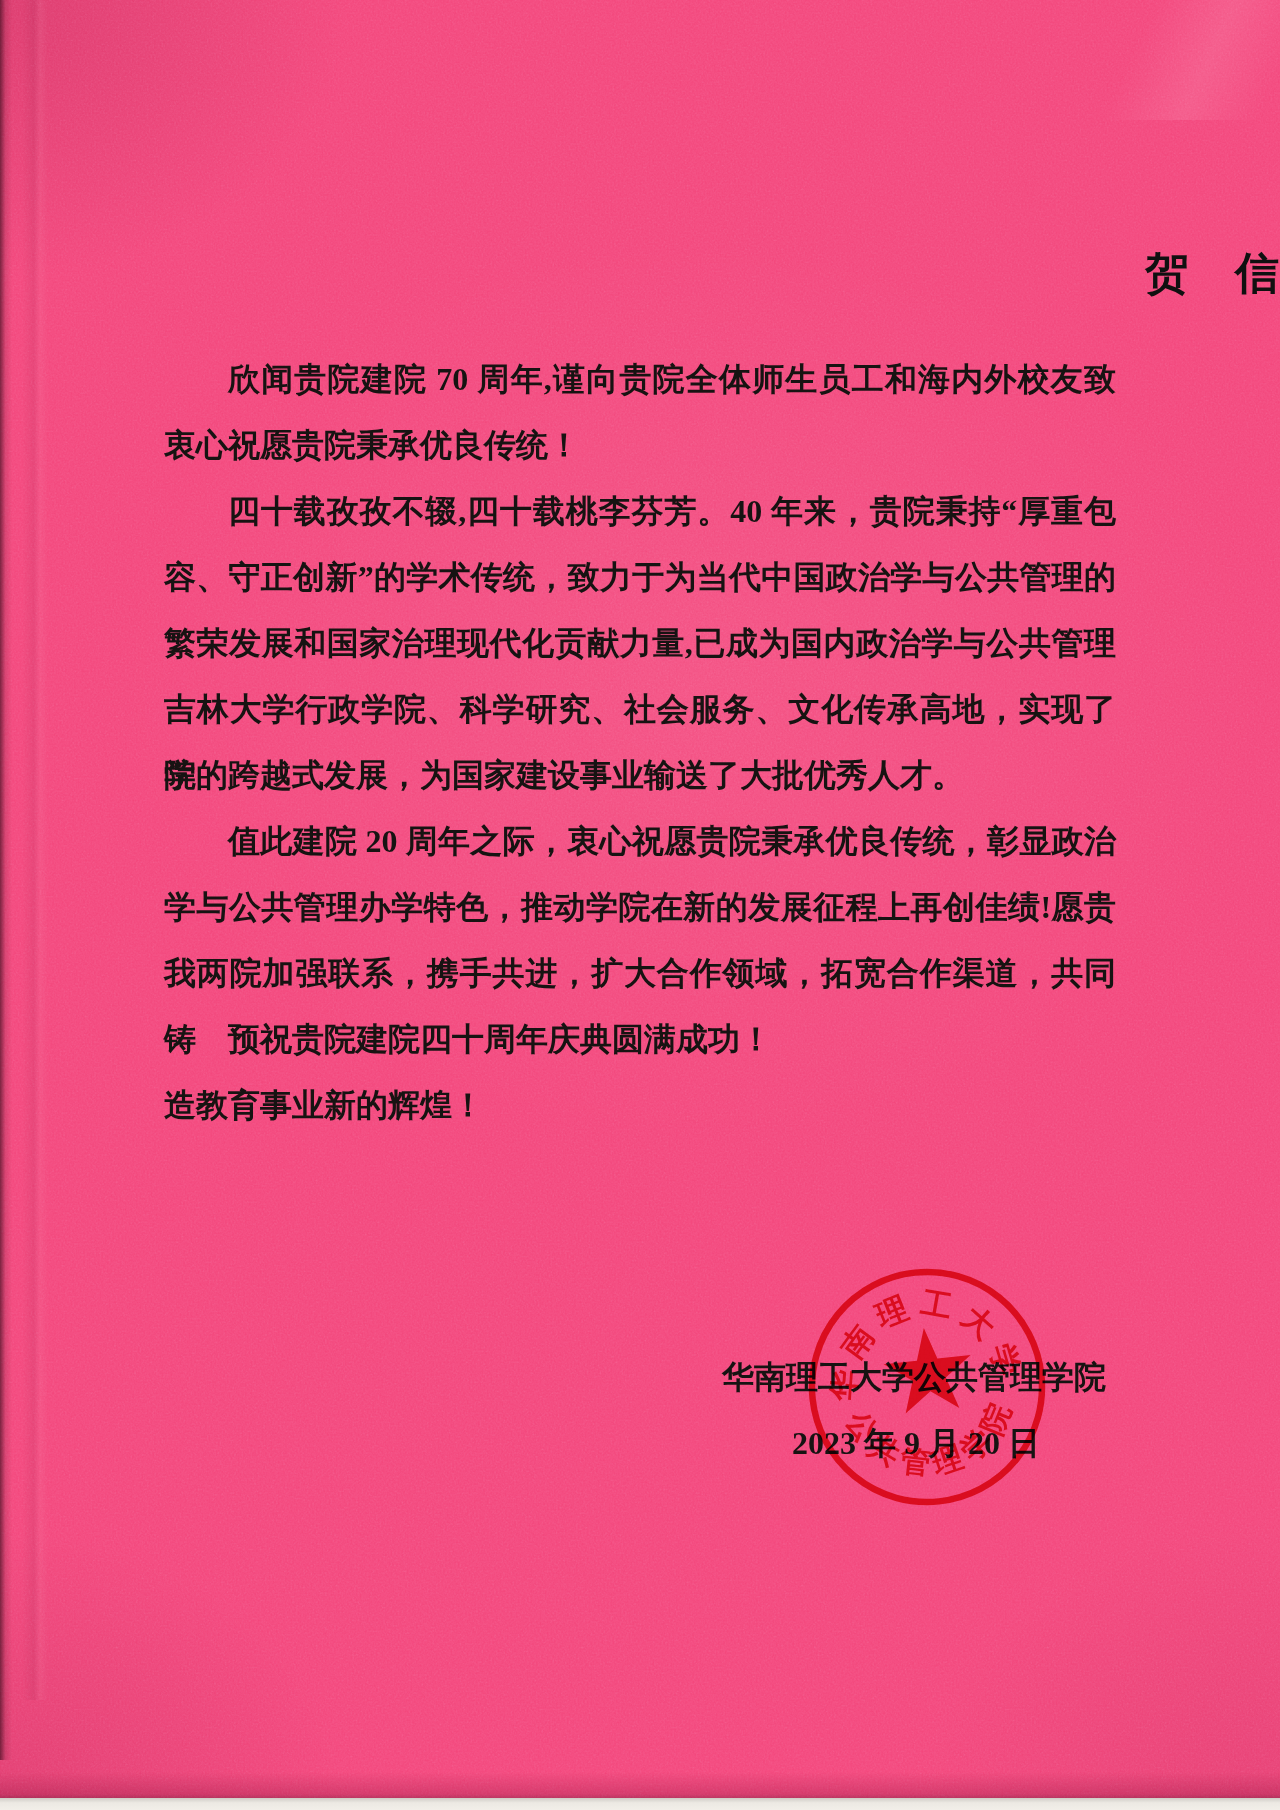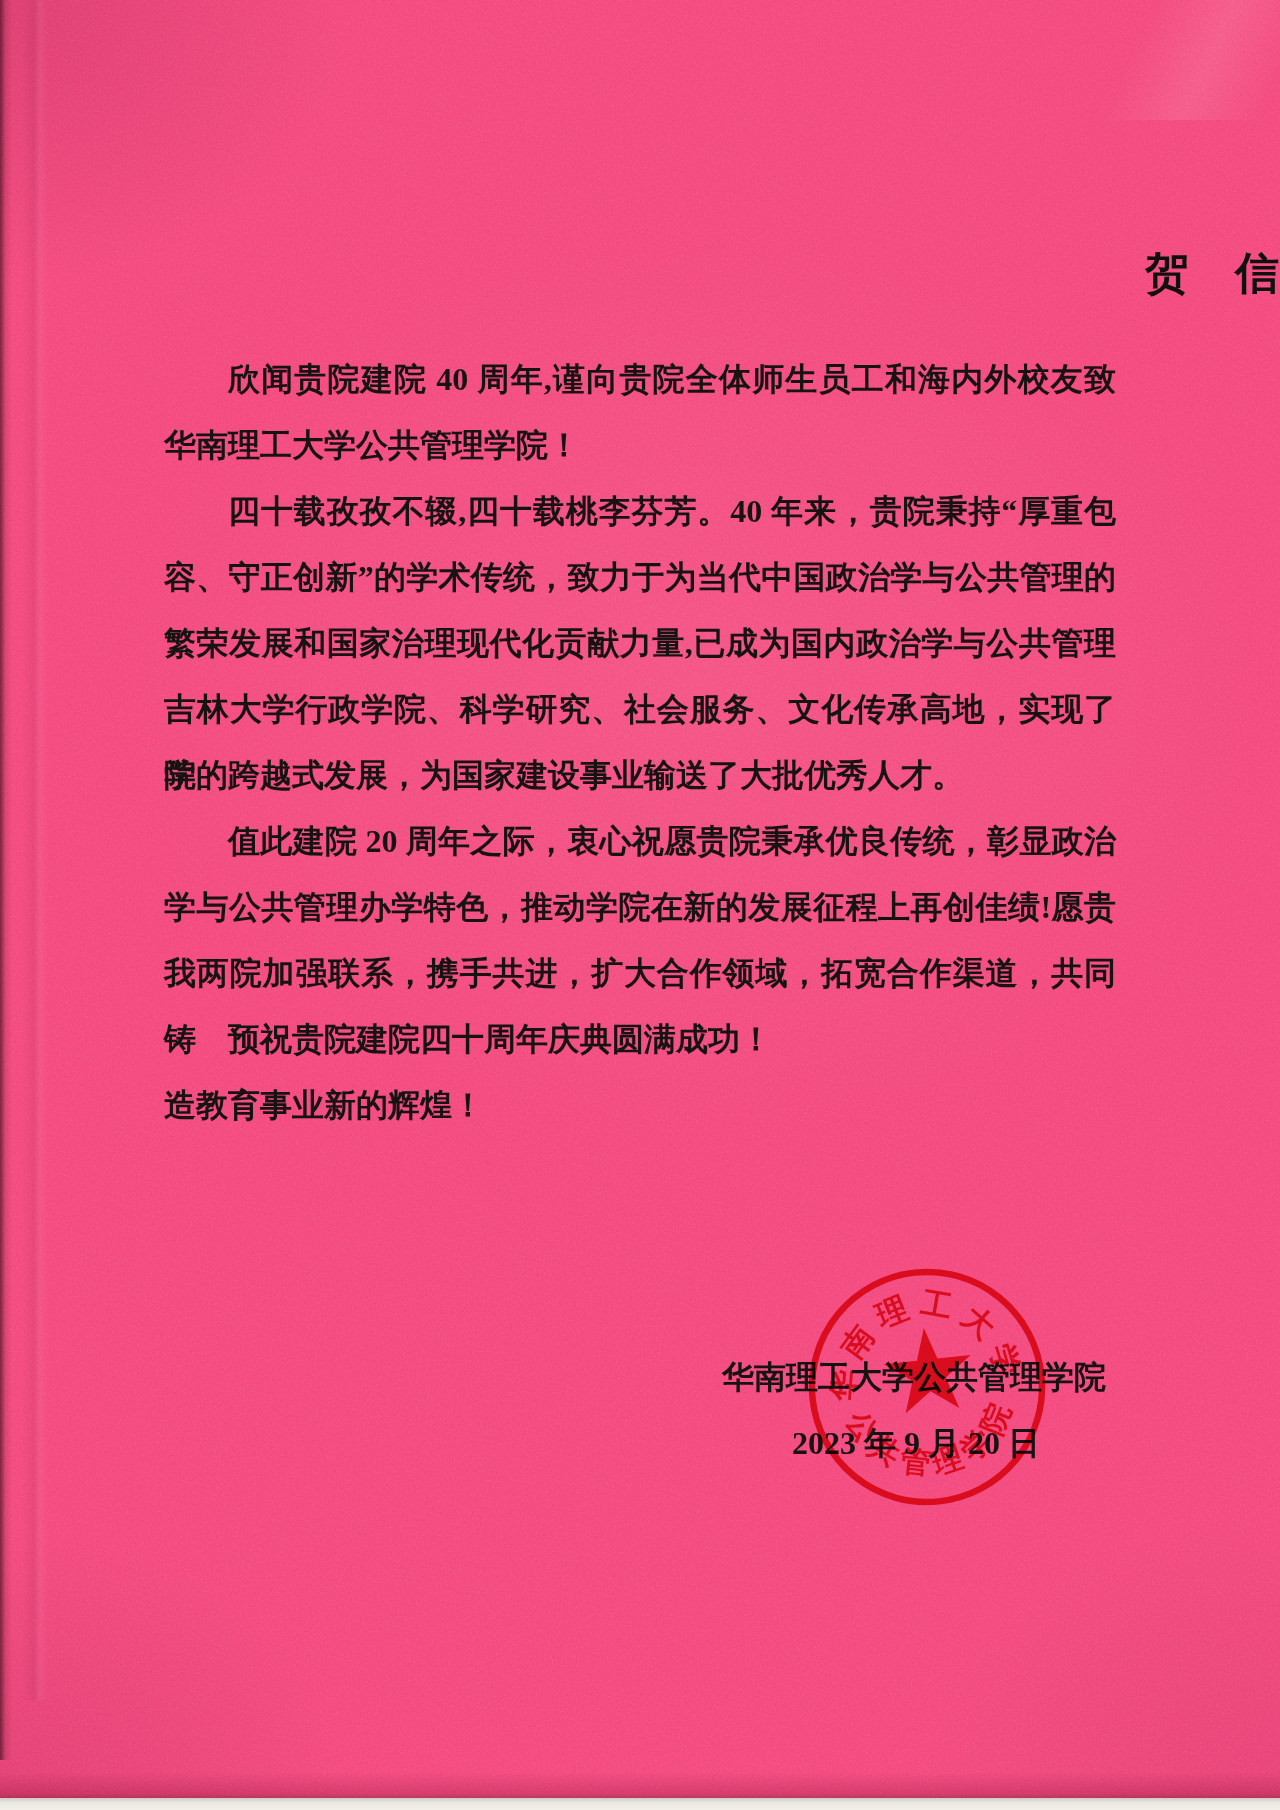--- a/index.html
+++ b/index.html
@@ -75,22 +75,22 @@
     <filter id="paperNoise">
       <feTurbulence type="fractalNoise" baseFrequency="0.55" numOctaves="2" seed="7" result="t"></feTurbulence>
       <feColorMatrix in="t" type="saturate" values="0"></feColorMatrix>
     </filter>
     <rect width="1280" height="1810" filter="url(#paperNoise)"></rect>
   </svg>
 
   <div class="title">贺　信</div>
 
   <div class="letter-body">
-    <div class="line ind j">欣闻贵院建院 40 周年,谨向贵院全体师生员工和海内外校友致</div>
-    <div class="line">华南理工大学公共管理学院！</div>
+    <div class="line ind j">欣闻贵院建院 70 周年,谨向贵院全体师生员工和海内外校友致</div>
+    <div class="line">衷心祝愿贵院秉承优良传统！</div>
     <div class="line ind j">四十载孜孜不辍,四十载桃李芬芳。40 年来，贵院秉持“厚重包</div>
     <div class="line j">容、守正创新”的学术传统，致力于为当代中国政治学与公共管理的</div>
     <div class="line j">繁荣发展和国家治理现代化贡献力量,已成为国内政治学与公共管理</div>
     <div class="line j">吉林大学行政学院、科学研究、社会服务、文化传承高地，实现了学</div>
     <div class="line">院的跨越式发展，为国家建设事业输送了大批优秀人才。</div>
     <div class="line ind j">值此建院 20 周年之际，衷心祝愿贵院秉承优良传统，彰显政治</div>
     <div class="line j">学与公共管理办学特色，推动学院在新的发展征程上再创佳绩!愿贵</div>
     <div class="line j">我两院加强联系，携手共进，扩大合作领域，拓宽合作渠道，共同铸</div>
     <div class="line ind">预祝贵院建院四十周年庆典圆满成功！</div>
     <div class="line">造教育事业新的辉煌！</div>

